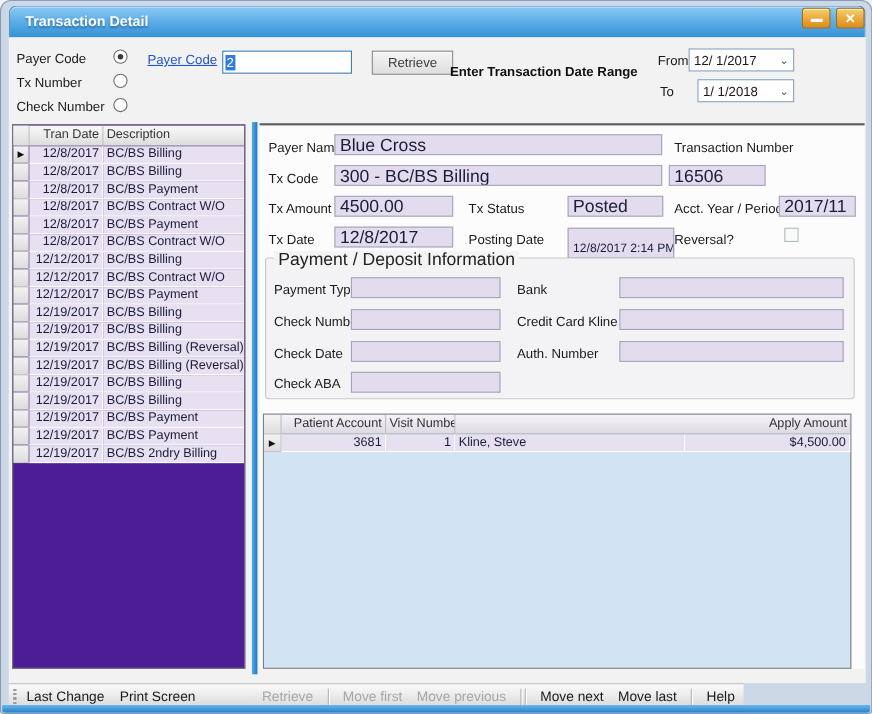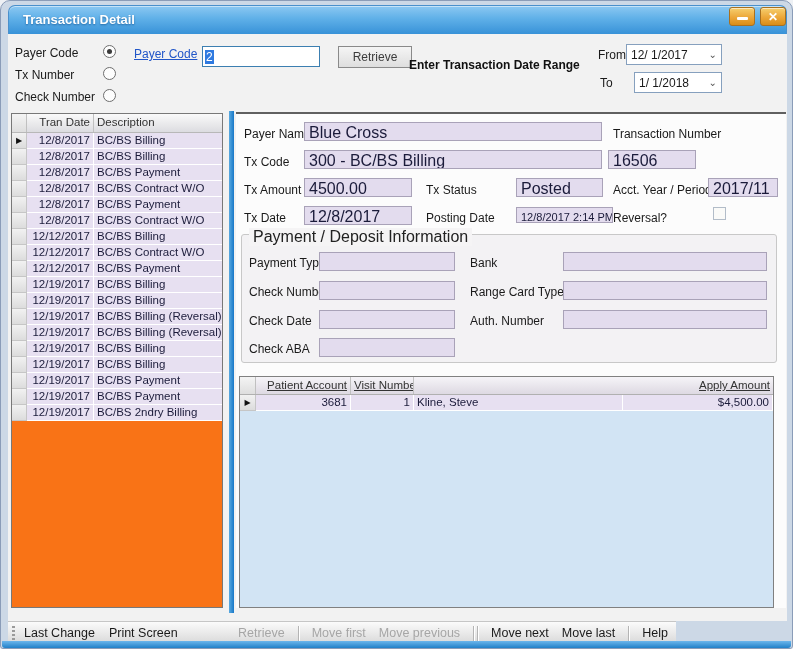--- a/index.html
+++ b/index.html
@@ -36,21 +36,21 @@
     display:flex;align-items:center;padding:0 2px;}
   .selhl{background:#2f7ae0;color:#fff;padding:0 1px;}
   .pushbtn{background:linear-gradient(180deg,#f5f5f5,#dedede);border:1px solid #8a8a8a;
     font-size:12px;color:#3c3c3c;display:flex;align-items:center;justify-content:center;cursor:pointer;}
   .boldlbl{font-size:12px;font-weight:bold;color:#111;white-space:nowrap;}
   .dd{background:#fff;border:1px solid #86a0be;font-size:12px;color:#1a1a1a;
     display:flex;align-items:center;padding:0 4px;cursor:pointer;}
   .dd .chev{margin-left:auto;color:#555;font-size:10px;}
   
   .listbox{left:10px;top:112px;width:212px;height:495px;border:1px solid #787878;
-    background:#f97316;display:flex;flex-direction:column;overflow:hidden;}
+    background:#4c1d95;display:flex;flex-direction:column;overflow:hidden;}
   .lheader{display:flex;height:18px;flex:0 0 18px;
     background:linear-gradient(180deg,#fafafa,#dcdce0);border-bottom:1px solid #b8b8b8;
     font-size:11.5px;color:#333;}
   .lheader .hsel{width:14px;border-right:1px solid #c0c0c0;
     background:linear-gradient(180deg,#f4f4f4,#dedede);}
   .lheader .hdate{width:67px;text-align:right;padding:2px 3px 0 0;border-right:1px solid #c0c0c0;box-sizing:border-box;}
   .lheader .hdesc{flex:1;padding:2px 0 0 3px;}
   .lrow{display:flex;height:16px;flex:0 0 16px;font-size:11.5px;color:#1b1b3a;}
   .lrow .lsel{width:14px;background:linear-gradient(180deg,#f2f2f2,#dcdcdc);
     border-right:1px solid #c6c6c6;border-bottom:1px solid #c6c6c6;
@@ -70,21 +70,21 @@
   .groupbox{left:240px;top:233px;width:536px;height:129px;border:1px solid #c8c8c8;
     border-radius:3px;background:#f3f2f4;}
   .grouplabel{position:absolute;left:248px;top:227px;font-size:16px;color:#222;
     background:#f5f4f5;padding:0 4px;}
   .chk{background:#fafaf8;border:1px solid #b2bcc8;}
   
   .grid{left:238px;top:375px;width:535px;height:232px;border:1px solid #808080;
     background:#d2e4f4;display:flex;flex-direction:column;overflow:hidden;}
   .gheader{display:flex;height:17px;flex:0 0 17px;font-size:11.5px;color:#333;
     background:linear-gradient(180deg,#f6f4f8,#ddd9e2);border-bottom:1px solid #b0b0b0;}
-  .gheader div{box-sizing:border-box;padding:2px 3px 0 3px;border-right:1px solid #c0c0c0;white-space:nowrap;overflow:hidden;text-decoration:underline;}
+  .gheader div{box-sizing:border-box;padding:2px 3px 0 3px;border-right:1px solid #c0c0c0;white-space:nowrap;overflow:hidden;}
   .gh-sel{width:16px;background:linear-gradient(180deg,#f4f4f4,#dedede);}
   .gh-c1{width:95px;text-align:right;}
   .gh-c2{width:63px;text-align:right;}
   .gh-c3{width:209px;text-align:left;}
   .gh-c4{flex:1;text-align:right;border-right:none !important;}
   .grow{display:flex;height:16px;flex:0 0 16px;font-size:11.5px;color:#1b1b3a;}
   .grow div{box-sizing:border-box;padding:1px 3px 0 3px;background:#e7e0f1;
     border-right:1px solid #fff;border-bottom:1px solid #fff;white-space:nowrap;overflow:hidden;}
   .grow .g-sel{width:16px;background:linear-gradient(180deg,#f2f2f2,#dcdcdc);
     border-right:1px solid #c6c6c6;border-bottom:1px solid #c6c6c6;
@@ -266,35 +266,35 @@
   <div class="abs lbl" style="left:243px;top:182px;">Tx Amount</div>
   <div class="abs fld" style="left:303px;top:177px;width:108px;height:19px;">4500.00</div>
   <div class="abs lbl" style="left:425px;top:182px;">Tx Status</div>
   <div class="abs fld" style="left:515px;top:177px;width:87px;height:19px;">Posted</div>
   <div class="abs lbl" style="left:612px;top:182px;">Acct. Year / Period</div>
   <div class="abs fld" style="left:707px;top:177px;width:70px;height:19px;">2017/11</div>
 
   <div class="abs lbl" style="left:243px;top:210px;">Tx Date</div>
   <div class="abs fld" style="left:303px;top:205px;width:108px;height:19px;">12/8/2017</div>
   <div class="abs lbl" style="left:425px;top:210px;">Posting Date</div>
-  <div class="abs fld sm" style="left:515px;top:206px;width:97px;height:16px;padding-top:3px;">12/8/2017 2:14 PM</div>
+  <div class="abs fld sm" style="left:515px;top:206px;width:97px;height:28px;padding-top:12px;">12/8/2017 2:14 PM</div>
   <div class="abs lbl" style="left:612px;top:210px;">Reversal?</div>
   <div class="abs chk" style="left:712px;top:206px;width:13px;height:13px;"></div>
 
   <div class="abs groupbox"></div>
   <div class="grouplabel">Payment / Deposit Information</div>
 
   <div class="abs lbl" style="left:248px;top:255px;">Payment Type</div>
   <div class="abs fld" style="left:318px;top:251px;width:136px;height:19px;"></div>
   <div class="abs lbl" style="left:469px;top:255px;">Bank</div>
   <div class="abs fld" style="left:562px;top:251px;width:204px;height:19px;"></div>
 
   <div class="abs lbl" style="left:248px;top:284px;">Check Number</div>
   <div class="abs fld" style="left:318px;top:280px;width:136px;height:19px;"></div>
-  <div class="abs lbl" style="left:469px;top:284px;">Range Card Type</div>
+  <div class="abs lbl" style="left:469px;top:284px;">Credit Card Kline</div>
   <div class="abs fld" style="left:562px;top:280px;width:204px;height:19px;"></div>
 
   <div class="abs lbl" style="left:248px;top:313px;">Check Date</div>
   <div class="abs fld" style="left:318px;top:309px;width:136px;height:19px;"></div>
   <div class="abs lbl" style="left:469px;top:313px;">Auth. Number</div>
   <div class="abs fld" style="left:562px;top:309px;width:204px;height:19px;"></div>
 
   <div class="abs lbl" style="left:248px;top:341px;">Check ABA</div>
   <div class="abs fld" style="left:318px;top:337px;width:136px;height:19px;"></div>
 

